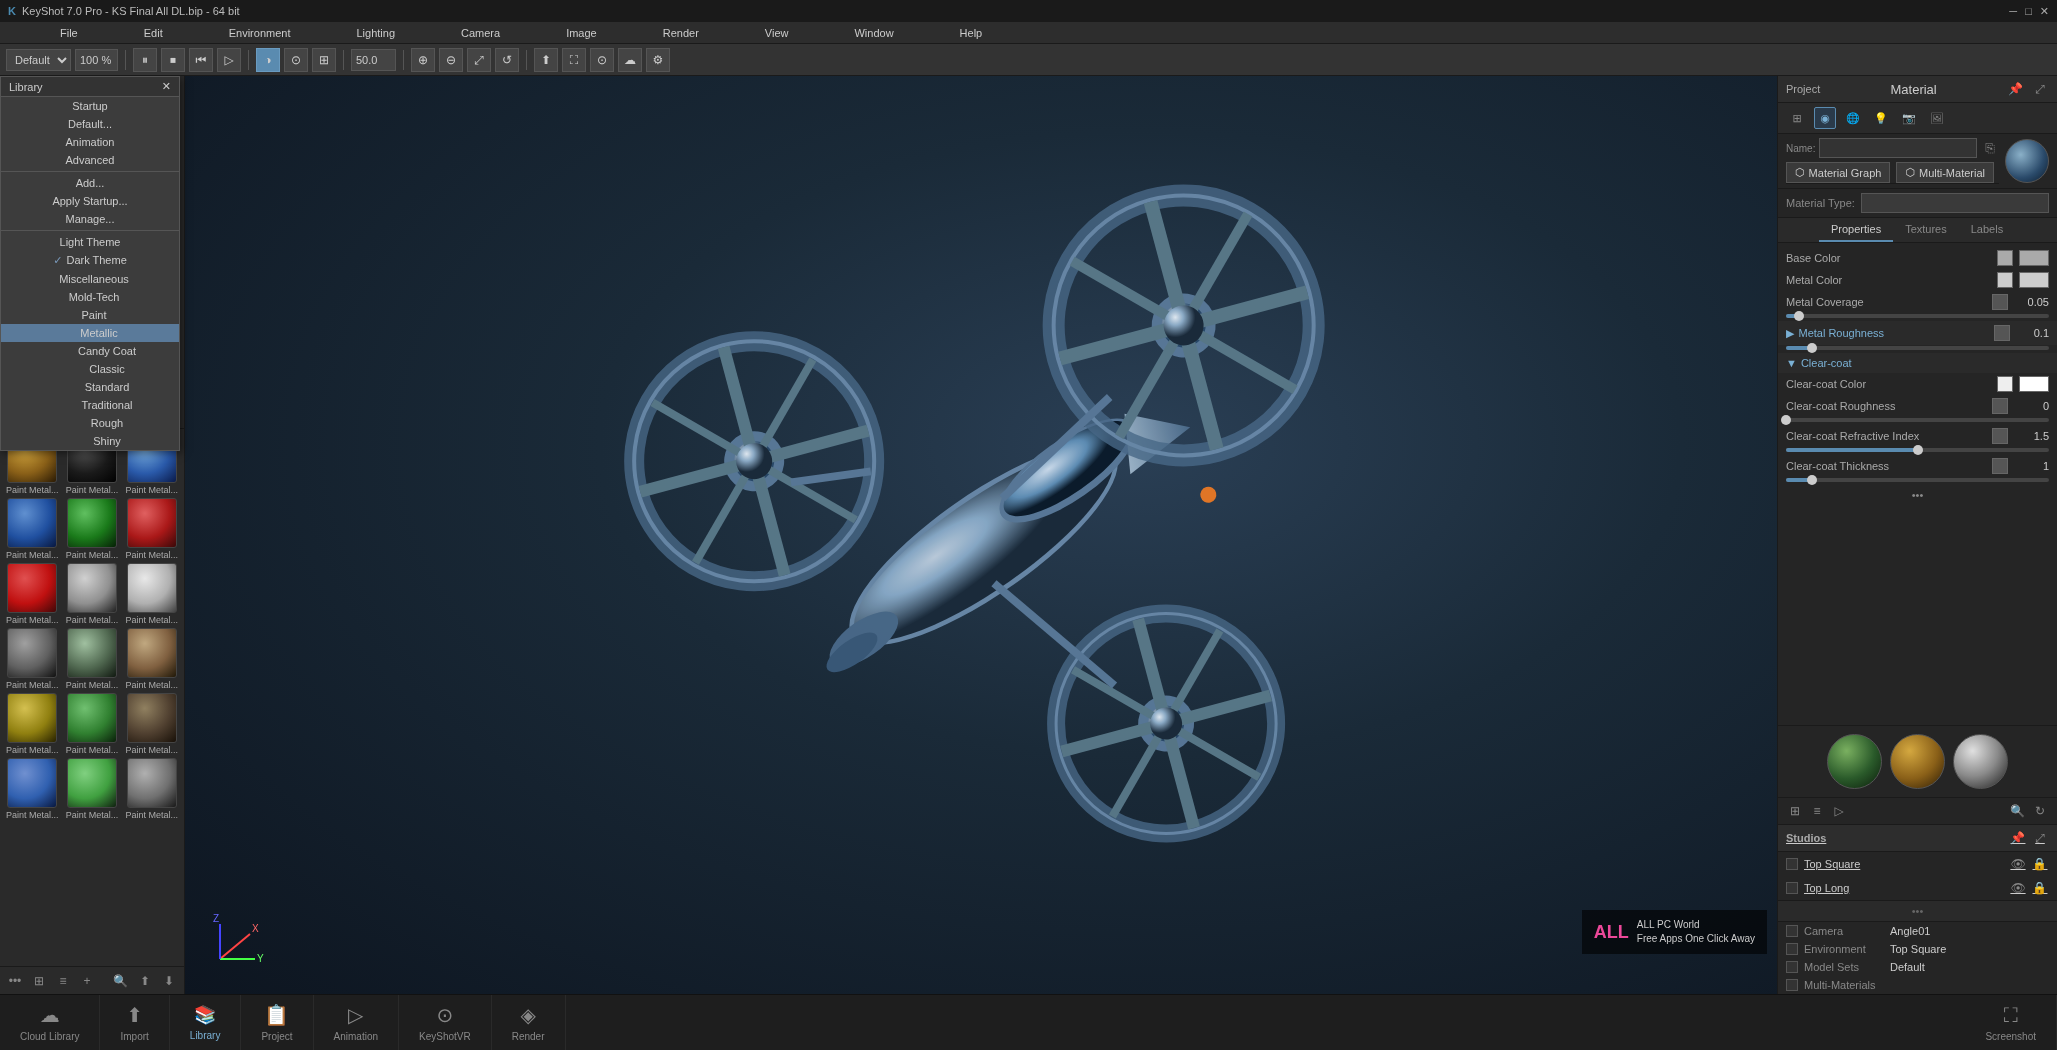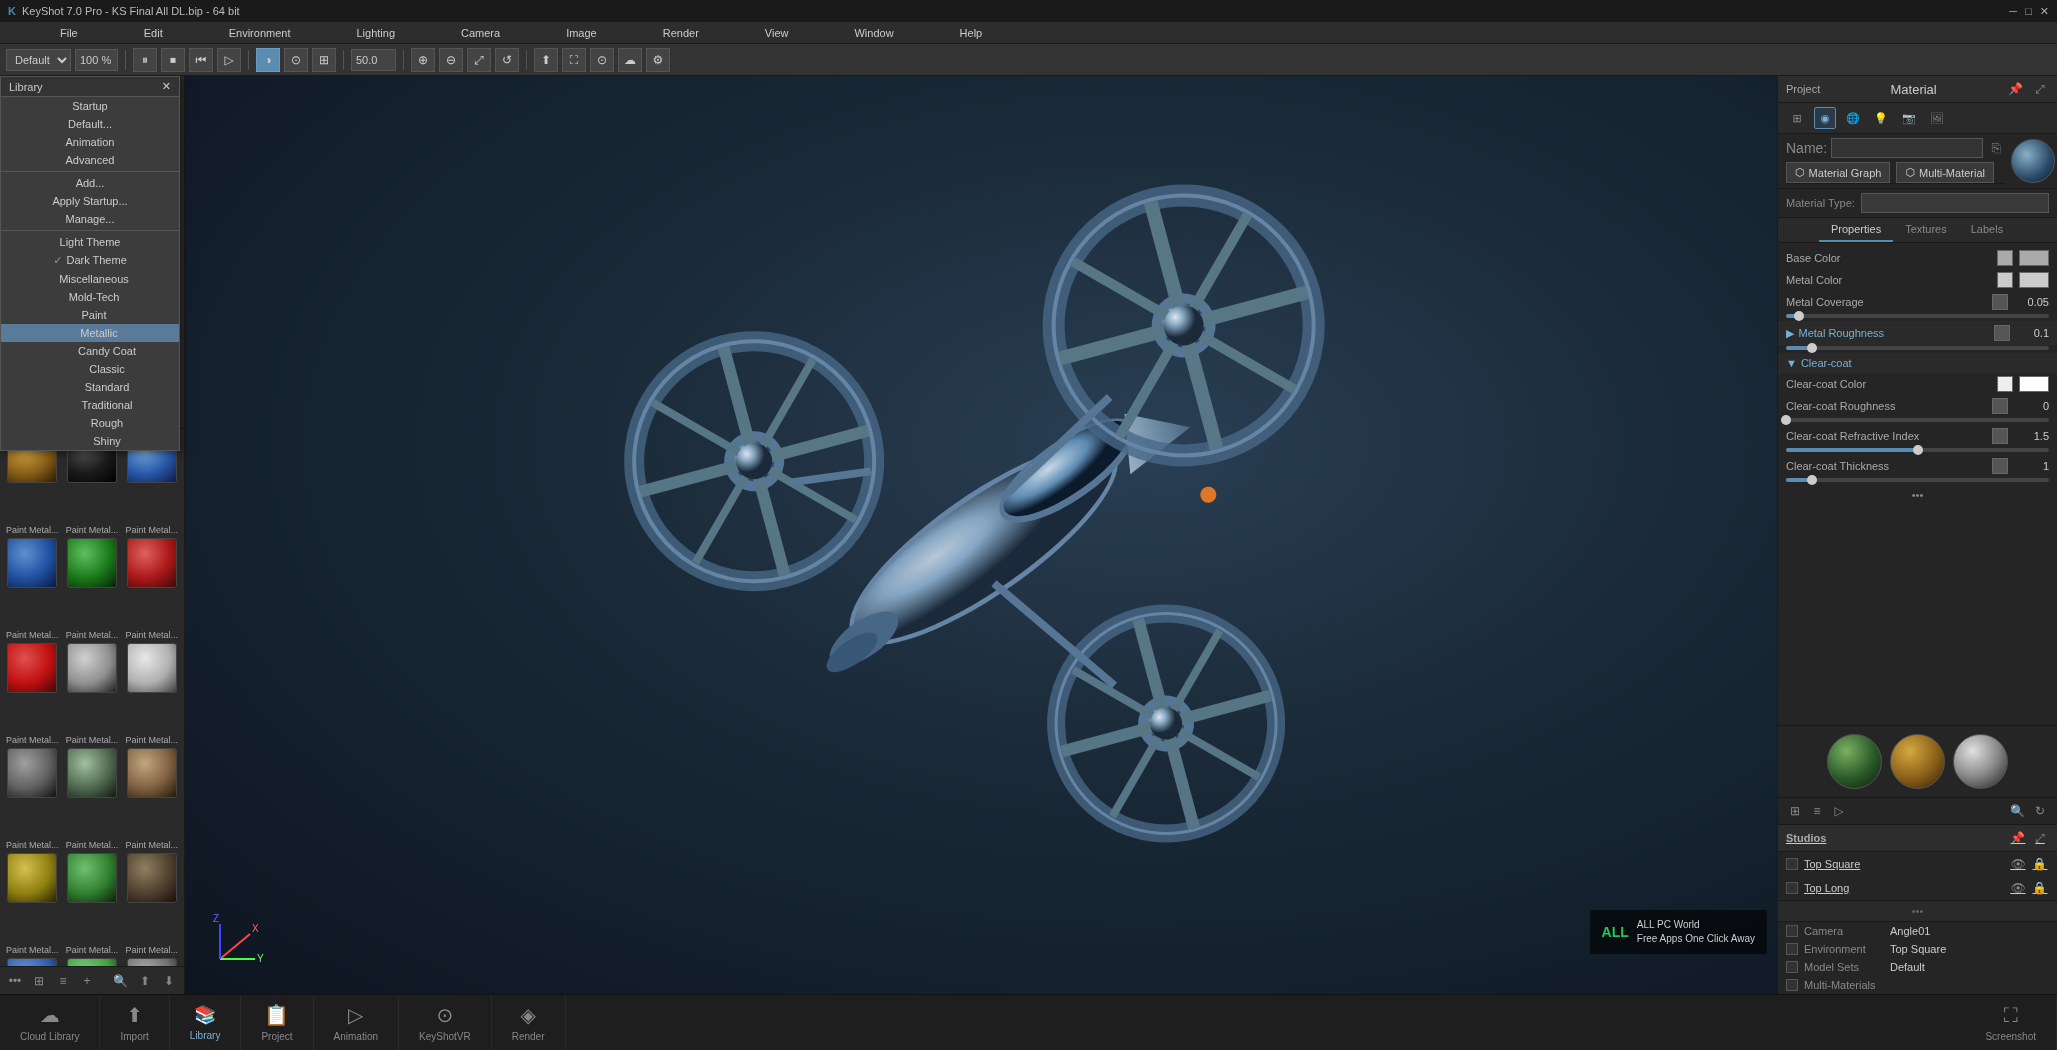--- a/index.html
+++ b/index.html
@@ -153,21 +153,20 @@
       display: grid;
       grid-template-columns: repeat(3, 1fr);
       gap: 3px;
       align-content: start;
     }
     .material-item {
       display: flex;
       flex-direction: column;
       align-items: center;
       cursor: pointer;
-      gap: 40px;
     }
     .material-thumb {
       width: 50px;
       height: 50px;
       border-radius: 3px;
       border: 1px solid #444;
     }
     .material-label {
       font-size: 9px;
       color: #aaa;
@@ -545,23 +544,23 @@
       position: absolute;
       bottom: 40px;
       right: 10px;
       background: rgba(0,0,0,0.6);
       padding: 8px 12px;
       display: flex;
       align-items: center;
       gap: 8px;
     }
     #watermark .wm-logo {
-      font-size: 14px;
+      font-size: 18px;
       font-weight: bold;
-      color: #22c55e;
+      color: #ec4899;
     }
     #watermark .wm-text {
       font-size: 10px;
       color: #ccc;
       line-height: 1.4;
     }
 
     
     ::-webkit-scrollbar { width: 6px; height: 6px; }
     ::-webkit-scrollbar-track { background: #1a1a1a; }
@@ -922,21 +921,21 @@
       <div class="mat-icon-tab active">◉</div>
       <div class="mat-icon-tab">🌐</div>
       <div class="mat-icon-tab">💡</div>
       <div class="mat-icon-tab">📷</div>
       <div class="mat-icon-tab">🖼</div>
     </div>
 
     <div id="material-name-row">
       <div style="display:flex;flex-direction:column;flex:1;gap:4px;">
         <div style="display:flex;align-items:center;gap:4px;">
-          <span style="font-size:14px;color:#888;">Name:</span>
+          <span style="font-size:10px;color:#888;">Name:</span>
           <input id="material-name-input" type="text" style="">
           <div class="small-icon-btn">⎘</div>
         </div>
 
         <div id="mat-graph-row" style="padding:0;gap:6px;display:flex;">
           <div class="mat-graph-btn">
             <span>⬡</span>
             <span>Material Graph</span>
           </div>
           <div class="mat-graph-btn">

